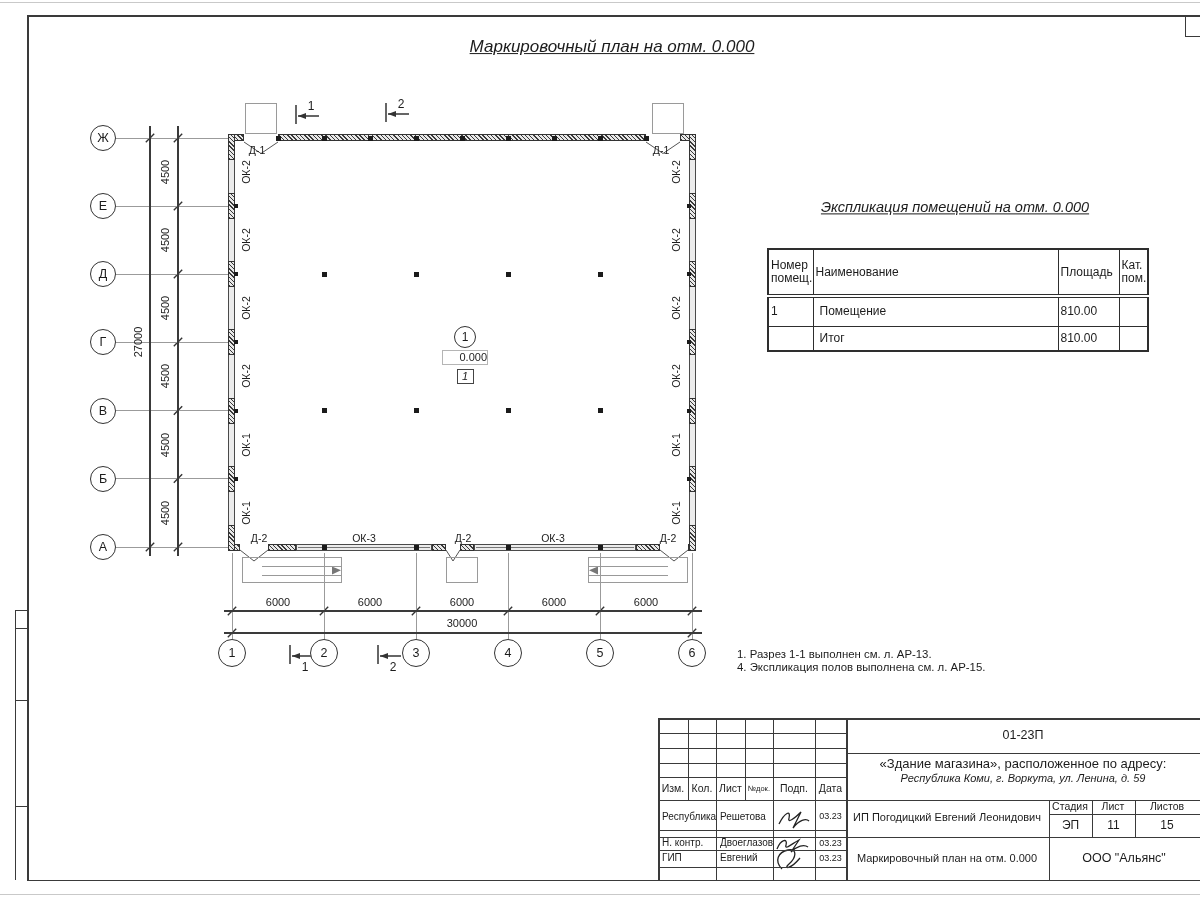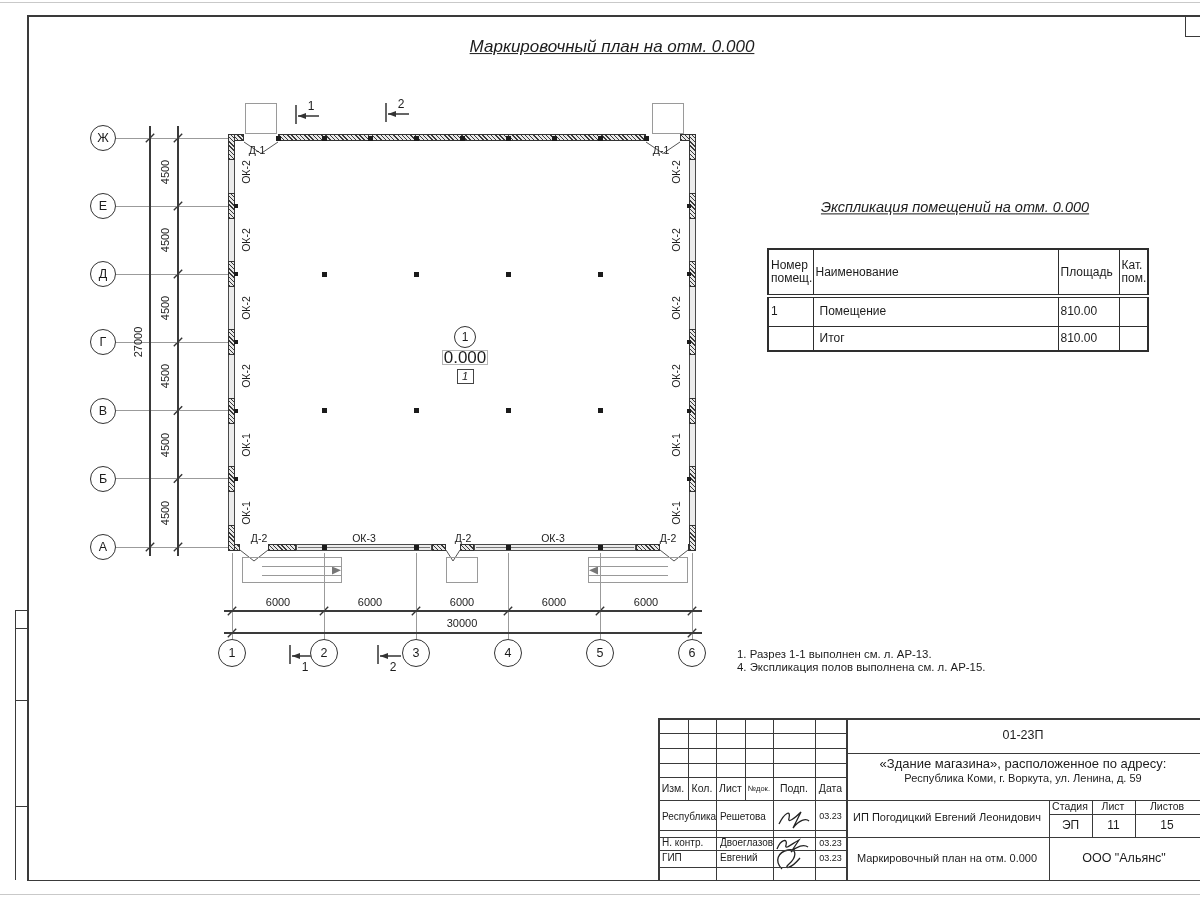--- a/index.html
+++ b/index.html
@@ -247,21 +247,21 @@
     <div class="abs t rot" style="left: 247px; top: 512.8px; font-size: 10.5px;">ОК-1</div>
     <div class="abs t rot" style="left: 677px; top: 512.8px; font-size: 10.5px;">ОК-1</div>
     <div class="abs t" style="left: 257px; top: 150.5px; font-size: 10.5px;">Д-1</div>
     <div class="abs t" style="left: 661px; top: 150.5px; font-size: 10.5px;">Д-1</div>
     <div class="abs t" style="left: 259px; top: 538.5px; font-size: 10.5px;">Д-2</div>
     <div class="abs t" style="left: 364px; top: 539px; font-size: 10.5px;">ОК-3</div>
     <div class="abs t" style="left: 463px; top: 539px; font-size: 10.5px;">Д-2</div>
     <div class="abs t" style="left: 553px; top: 539px; font-size: 10.5px;">ОК-3</div>
     <div class="abs t" style="left: 668px; top: 538.5px; font-size: 10.5px;">Д-2</div>
     <div class="abs circ" style="left: 454px; top: 326px; width: 22px; height: 22px; font-size: 12px;">1</div>
-    <div class="abs" style="left: 442px; top: 349.5px; width: 46px; height: 15px; border: 1px solid rgb(181, 181, 181); box-sizing: border-box; text-align: center; font-size: 17px; line-height: 13px;">0.000</div>
+    <div class="abs" style="left: 442px; top: 349.5px; width: 46px; height: 15px; border: 1px solid rgb(181, 181, 181); box-sizing: border-box; text-align: right; font-size: 11px; line-height: 13px;">0.000</div>
     <div class="abs" style="left: 456.5px; top: 368.5px; width: 17px; height: 15px; border: 1.2px solid rgb(68, 68, 68); box-sizing: border-box; text-align: center; font-size: 11px; line-height: 13px; font-style: italic;">1</div>
     <div class="abs" style="left: 658px; top: 718px; width: 542px; height: 1.6px; background: rgb(58, 58, 58);"></div>
     <div class="abs" style="left: 846px; top: 753px; width: 354px; height: 1.2px; background: rgb(58, 58, 58);"></div>
     <div class="abs" style="left: 658px; top: 733px; width: 188px; height: 1px; background: rgb(58, 58, 58);"></div>
     <div class="abs" style="left: 658px; top: 748px; width: 188px; height: 1px; background: rgb(58, 58, 58);"></div>
     <div class="abs" style="left: 658px; top: 763px; width: 188px; height: 1px; background: rgb(58, 58, 58);"></div>
     <div class="abs" style="left: 658px; top: 777px; width: 188px; height: 1.2px; background: rgb(58, 58, 58);"></div>
     <div class="abs" style="left: 658px; top: 800px; width: 542px; height: 1.2px; background: rgb(58, 58, 58);"></div>
     <div class="abs" style="left: 1049px; top: 814px; width: 151px; height: 1.2px; background: rgb(58, 58, 58);"></div>
     <div class="abs" style="left: 658px; top: 830px; width: 188px; height: 1px; background: rgb(58, 58, 58);"></div>
@@ -273,21 +273,21 @@
     <div class="abs" style="left: 716px; top: 718px; width: 1.2px; height: 162px; background: rgb(58, 58, 58);"></div>
     <div class="abs" style="left: 745px; top: 718px; width: 1px; height: 82px; background: rgb(58, 58, 58);"></div>
     <div class="abs" style="left: 773px; top: 718px; width: 1.2px; height: 162px; background: rgb(58, 58, 58);"></div>
     <div class="abs" style="left: 815px; top: 718px; width: 1.2px; height: 162px; background: rgb(58, 58, 58);"></div>
     <div class="abs" style="left: 846px; top: 718px; width: 1.6px; height: 162px; background: rgb(58, 58, 58);"></div>
     <div class="abs" style="left: 1049px; top: 800px; width: 1.2px; height: 80px; background: rgb(58, 58, 58);"></div>
     <div class="abs" style="left: 1092px; top: 800px; width: 1.2px; height: 37px; background: rgb(58, 58, 58);"></div>
     <div class="abs" style="left: 1135px; top: 800px; width: 1.2px; height: 37px; background: rgb(58, 58, 58);"></div>
     <div class="abs t" style="left: 1023px; top: 735.5px; font-size: 12.5px;">01-23П</div>
     <div class="abs t" style="left: 1023px; top: 764px; font-size: 13px;">«Здание магазина», расположенное по адресу:</div>
-    <div class="abs t" style="left: 1023px; top: 779px; font-size: 11px;">Республика Коми, г. Воркута, ул. Ленина, д. 59</div>
+    <div class="abs t" style="left: 1023px; top: 779px; font-size: 11px; font-style: italic;">Республика Коми, г. Воркута, ул. Ленина, д. 59</div>
     <div class="abs t" style="left: 673px; top: 789px; font-size: 10.5px;">Изм.</div>
     <div class="abs t" style="left: 702px; top: 789px; font-size: 10.5px;">Кол.</div>
     <div class="abs t" style="left: 730.5px; top: 789px; font-size: 10.5px;">Лист</div>
     <div class="abs t" style="left: 759px; top: 789px; font-size: 7.5px;">№док.</div>
     <div class="abs t" style="left: 794px; top: 789px; font-size: 10.5px;">Подп.</div>
     <div class="abs t" style="left: 830.5px; top: 789px; font-size: 10.5px;">Дата</div>
     <div class="abs" style="left: 662px; top: 810.8px; font-size: 10px; white-space: nowrap;">Республика</div>
     <div class="abs" style="left: 720px; top: 810.8px; font-size: 10px; white-space: nowrap;">Решетова</div>
     <div class="abs t" style="left: 830.5px; top: 817px; font-size: 9px;">03.23</div>
     <div class="abs" style="left: 662px; top: 837.3px; font-size: 10px; white-space: nowrap;">Н. контр.</div>

